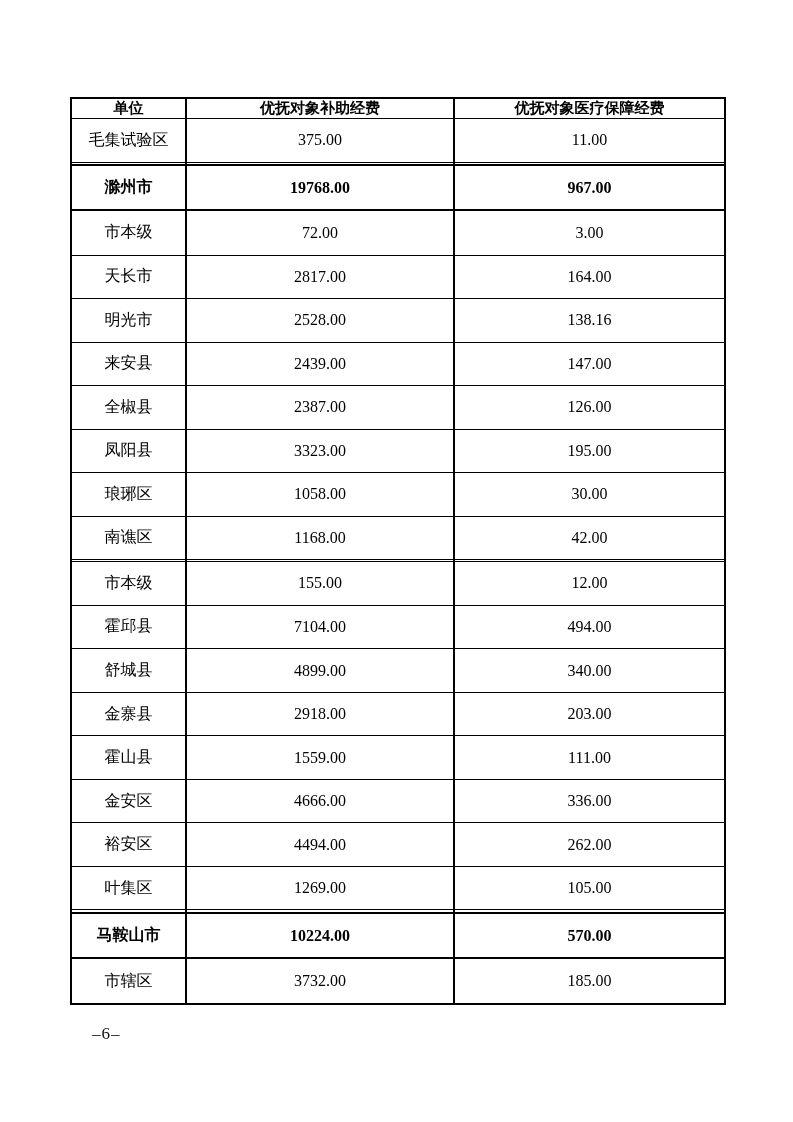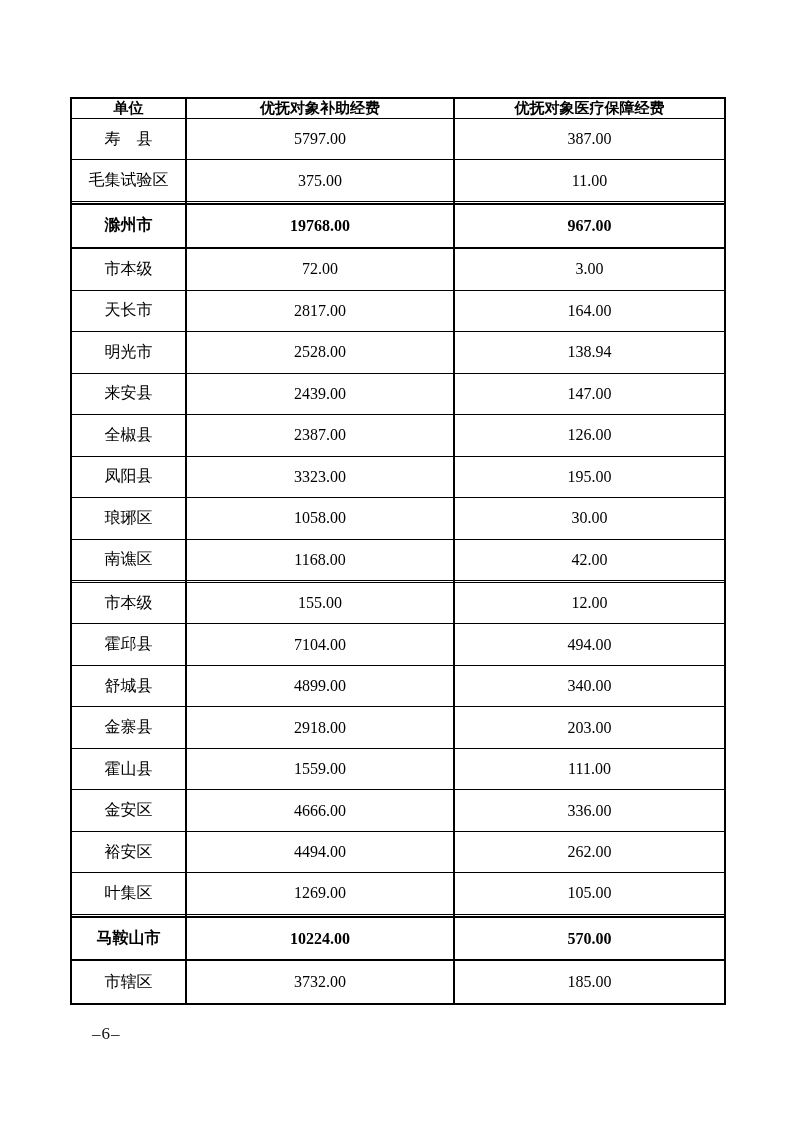--- a/index.html
+++ b/index.html
@@ -70,25 +70,20 @@
     </colgroup>
     <thead>
       <tr>
         <th>单位</th>
         <th>优抚对象补助经费</th>
         <th>优抚对象医疗保障经费</th>
       </tr>
     </thead>
     <tbody id="table-body">
         <tr>
-          <td>寿　县</td>
-          <td>5797.00</td>
-          <td>387.00</td>
-        </tr>
-        <tr>
           <td>毛集试验区</td>
           <td>375.00</td>
           <td>11.00</td>
         </tr>
         <tr class="empty">
           <td></td>
           <td></td>
           <td></td>
         </tr>
         <tr class="group">
@@ -102,21 +97,21 @@
           <td>3.00</td>
         </tr>
         <tr>
           <td>天长市</td>
           <td>2817.00</td>
           <td>164.00</td>
         </tr>
         <tr>
           <td>明光市</td>
           <td>2528.00</td>
-          <td>138.94</td>
+          <td>138.16</td>
         </tr>
         <tr>
           <td>来安县</td>
           <td>2439.00</td>
           <td>147.00</td>
         </tr>
         <tr>
           <td>全椒县</td>
           <td>2387.00</td>
           <td>126.00</td>

